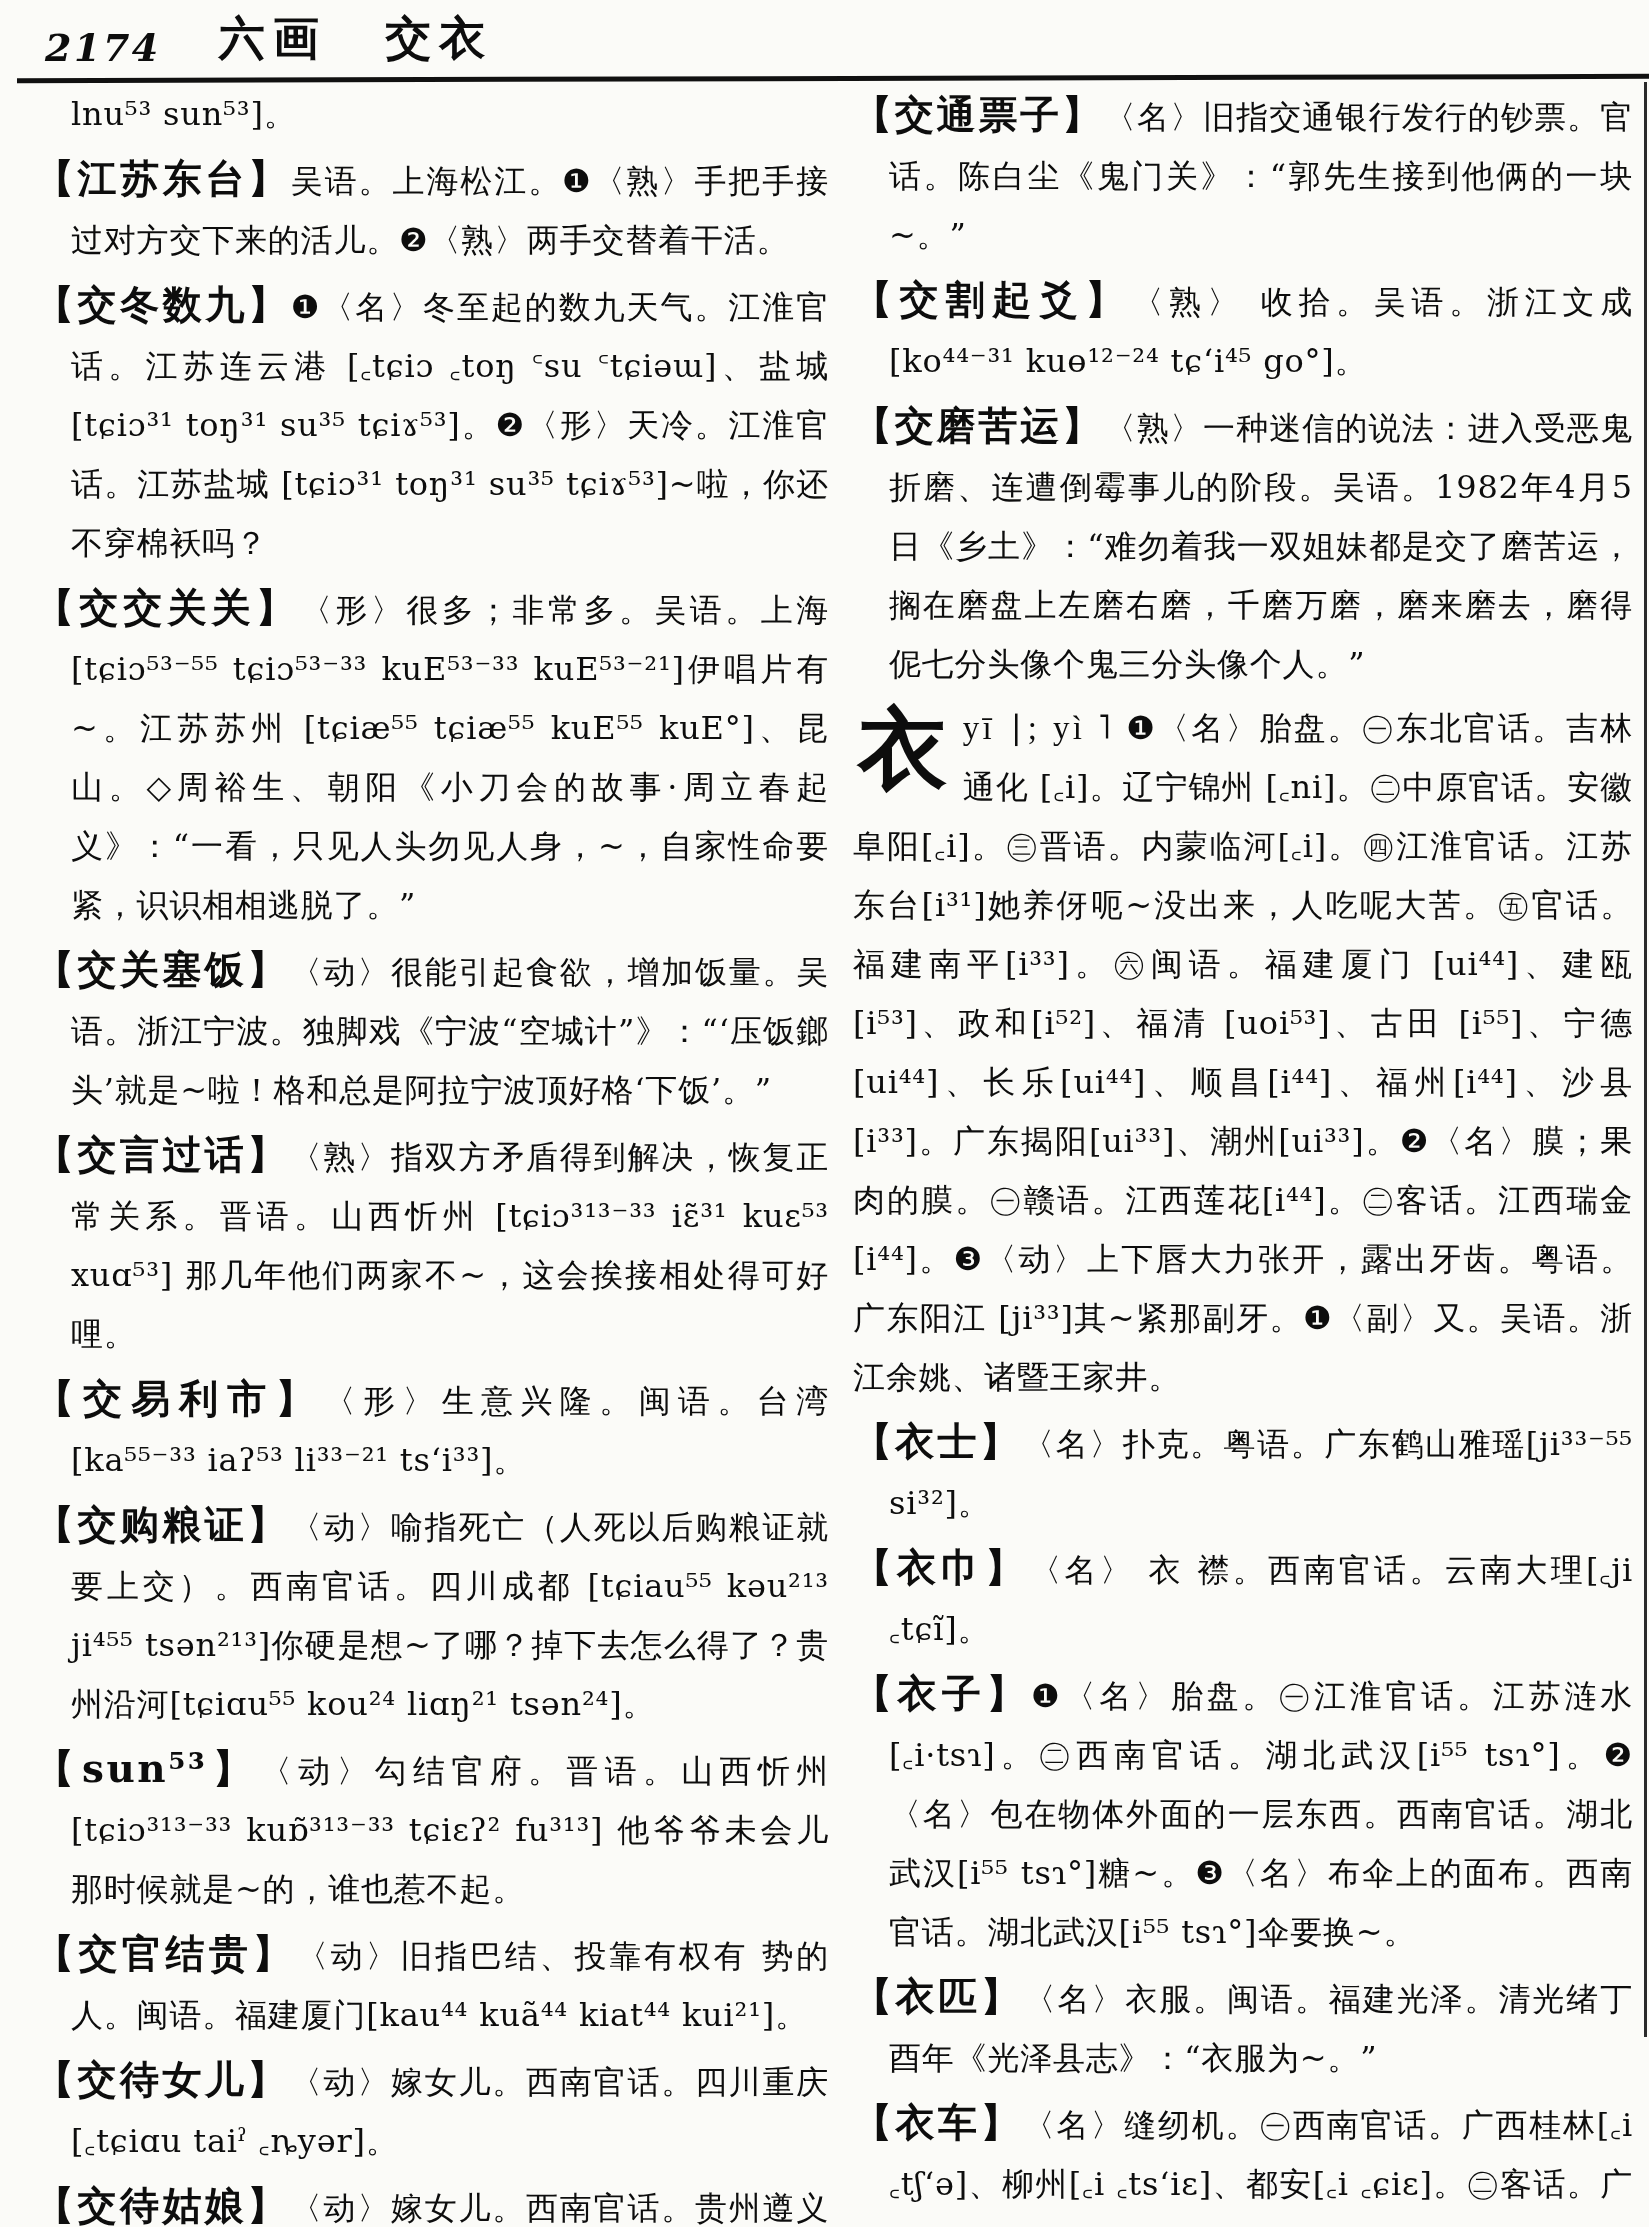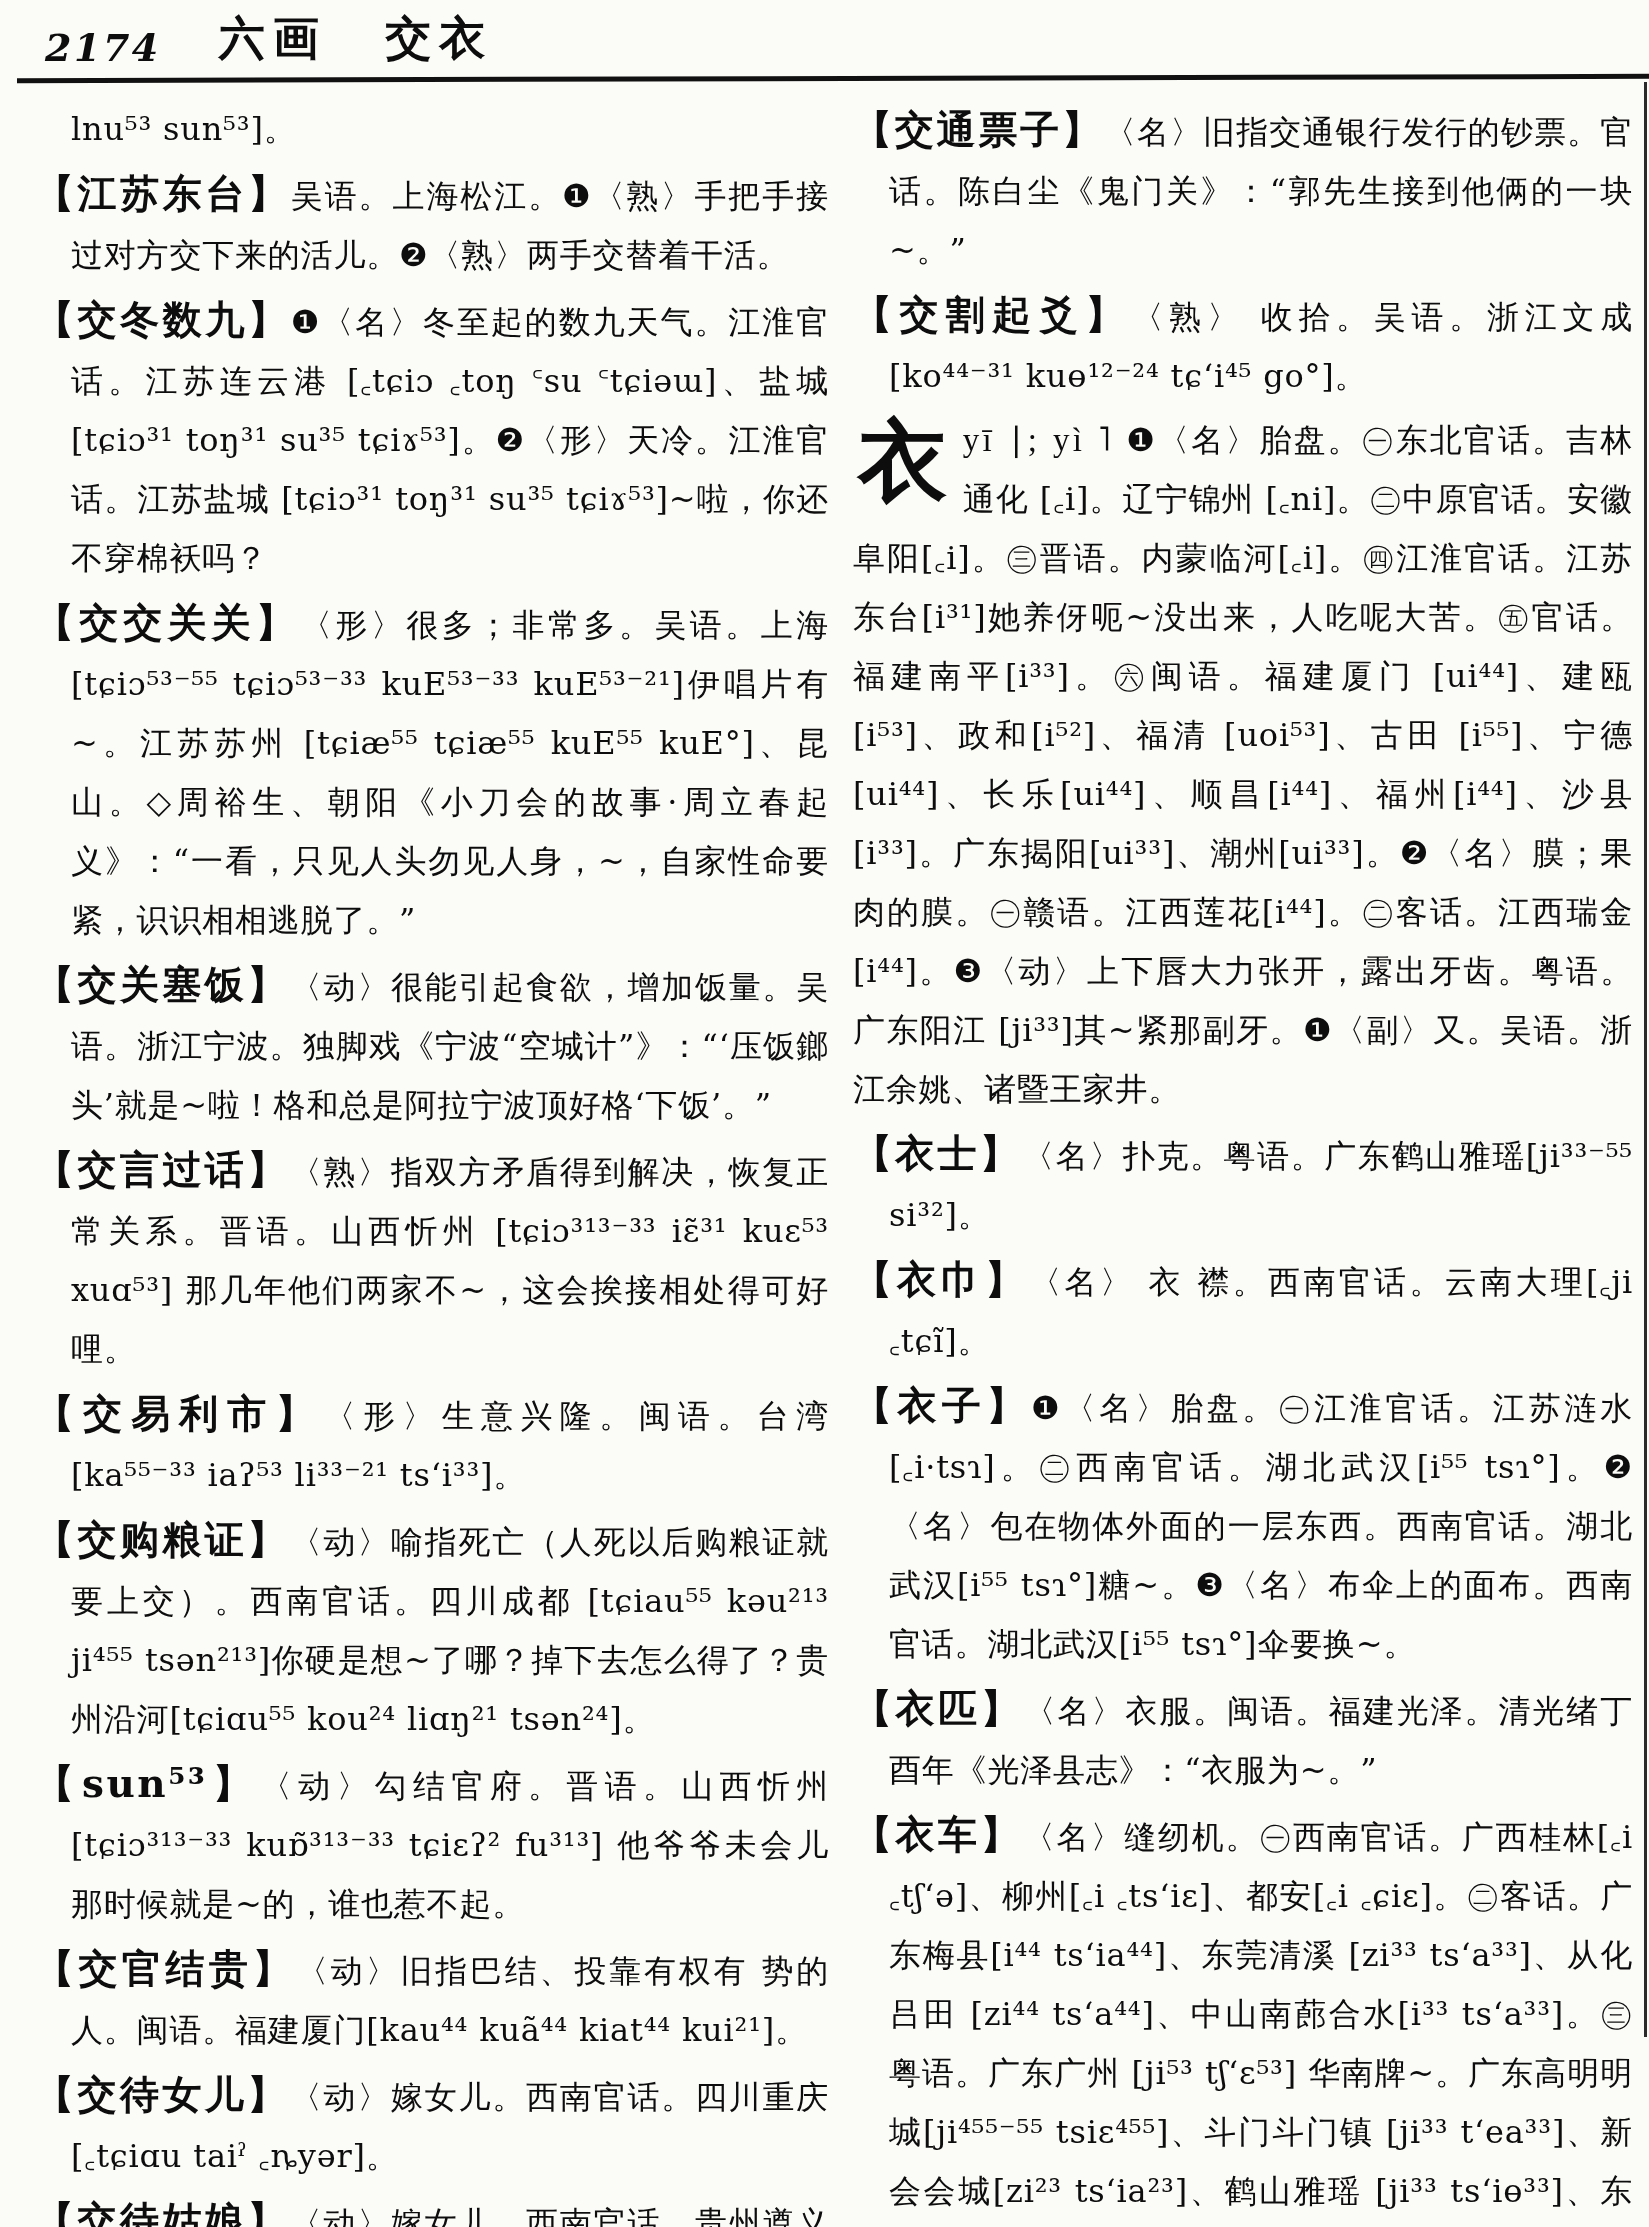--- a/index.html
+++ b/index.html
@@ -18,21 +18,21 @@
   .pageno{font-size:38px;font-weight:bold;font-style:italic;letter-spacing:2.5px;}
   .stroke,.sect{font-size:46px;font-weight:bold;letter-spacing:8.2px;}
   .header-rule{
     position:absolute;top:76px;left:16.5px;right:0;height:5px;background:#111;
     transform:rotate(-0.15deg);
   }
   .edge-rule{
     position:absolute;top:82px;bottom:190px;right:3.3px;width:2.5px;background:#2a2a2a;
   }
   .col{
-    position:absolute;top:100px;bottom:8.2px;
+    position:absolute;top:85px;bottom:8.2px;
     text-align:justify;
   }
   .col-left{left:35px;width:794px;}
   .col-right{left:853px;width:780px;}
   p.entry{
     margin:0 0 5px 0;
     font-size:32px;line-height:59px;
     padding-left:36px;text-indent:-36px;
     clear:both;
     letter-spacing:0.8px;
@@ -77,20 +77,21 @@
       <p class="entry normal"><span class="hw">【交易利市】</span><span class="body">〈形〉生意兴隆。闽语。台湾[ka⁵⁵⁻³³ iaʔ⁵³ li³³⁻²¹ tsʻi³³]。</span></p>
       <p class="entry normal"><span class="hw">【交购粮证】</span><span class="body">〈动〉喻指死亡（人死以后购粮证就要上交）。西南官话。四川成都 [tɕiau⁵⁵ kəu²¹³ ji⁴⁵⁵ tsən²¹³]你硬是想~了哪？掉下去怎么得了？贵州沿河[tɕiɑu⁵⁵ kou²⁴ liɑŋ²¹ tsən²⁴]。</span></p>
       <p class="entry normal"><span class="hw">【sun⁵³】</span><span class="body">〈动〉勾结官府。晋语。山西忻州 [tɕiɔ³¹³⁻³³ kuɒ̃³¹³⁻³³ tɕiɛʔ² fu³¹³] 他爷爷未会儿那时候就是~的，谁也惹不起。</span></p>
       <p class="entry normal"><span class="hw">【交官结贵】</span><span class="body">〈动〉旧指巴结、投靠有权有 势的人。闽语。福建厦门[kau⁴⁴ kuã⁴⁴ kiat⁴⁴ kui²¹]。</span></p>
       <p class="entry normal"><span class="hw">【交待女儿】</span><span class="body">〈动〉嫁女儿。西南官话。四川重庆[꜀tɕiɑu taiˀ ꜀ȵyər]。</span></p>
       <p class="entry normal"><span class="hw">【交待姑娘】</span><span class="body">〈动〉嫁女儿。西南官话。贵州遵义[꜀tɕiau taiˀ ꜀ku ꜀liaŋ]他们~。贵州桐梓。</span></p>
     </div>
   <div class="col col-right" id="col-right">
       <p class="entry normal"><span class="hw">【交通票子】</span><span class="body">〈名〉旧指交通银行发行的钞票。官话。陈白尘《鬼门关》：“郭先生接到他俩的一块~。”</span></p>
       <p class="entry normal"><span class="hw">【交割起爻】</span><span class="body">〈熟〉 收拾。吴语。浙江文成 [ko⁴⁴⁻³¹ kuɵ¹²⁻²⁴ tɕʻi⁴⁵ go°]。</span></p>
+      <p class="entry normal"><span class="hw">【交磨苦运】</span><span class="body">〈熟〉一种迷信的说法：进入受恶鬼折磨、连遭倒霉事儿的阶段。吴语。1982年4月5日《乡土》：“难勿着我一双姐妹都是交了磨苦运，搁在磨盘上左磨右磨，千磨万磨，磨来磨去，磨得伲七分头像个鬼三分头像个人。”</span></p>
       <p class="entry char"><span class="bigchar">衣</span><span class="pron">yī ∣; yì ˥</span><span class="body">❶〈名〉胎盘。㊀东北官话。吉林通化 [꜀i]。辽宁锦州 [꜀ni]。㊁中原官话。安徽阜阳[꜀i]。㊂晋语。内蒙临河[꜀i]。㊃江淮官话。江苏东台[i³¹]她养伢呃~没出来，人吃呢大苦。㊄官话。福建南平[i³³]。㊅闽语。福建厦门 [ui⁴⁴]、建瓯 [i⁵³]、政和[i⁵²]、福清 [uoi⁵³]、古田 [i⁵⁵]、宁德 [ui⁴⁴]、长乐[ui⁴⁴]、顺昌[i⁴⁴]、福州[i⁴⁴]、沙县[i³³]。广东揭阳[ui³³]、潮州[ui³³]。❷〈名〉膜；果肉的膜。㊀赣语。江西莲花[i⁴⁴]。㊁客话。江西瑞金[i⁴⁴]。❸〈动〉上下唇大力张开，露出牙齿。粤语。广东阳江 [ji³³]其~紧那副牙。❶〈副〉又。吴语。浙江余姚、诸暨王家井。</span></p>
       <p class="entry normal"><span class="hw">【衣士】</span><span class="body">〈名〉扑克。粤语。广东鹤山雅瑶[ji³³⁻⁵⁵ si³²]。</span></p>
       <p class="entry normal"><span class="hw">【衣巾】</span><span class="body">〈名〉 衣 襟。西南官话。云南大理[꜀ji ꜀tɕĩ]。</span></p>
       <p class="entry normal"><span class="hw">【衣子】</span><span class="body">❶〈名〉胎盘。㊀江淮官话。江苏涟水[꜀i·tsɿ]。㊁西南官话。湖北武汉[i⁵⁵ tsɿ°]。❷〈名〉包在物体外面的一层东西。西南官话。湖北武汉[i⁵⁵ tsɿ°]糖~。❸〈名〉布伞上的面布。西南官话。湖北武汉[i⁵⁵ tsɿ°]伞要换~。</span></p>
       <p class="entry normal"><span class="hw">【衣匹】</span><span class="body">〈名〉衣服。闽语。福建光泽。清光绪丁酉年《光泽县志》：“衣服为~。”</span></p>
       <p class="entry normal"><span class="hw">【衣车】</span><span class="body">〈名〉缝纫机。㊀西南官话。广西桂林[꜀i ꜀tʃʻə]、柳州[꜀i ꜀tsʻiɛ]、都安[꜀i ꜀ɕiɛ]。㊁客话。广东梅县[i⁴⁴ tsʻia⁴⁴]、东莞清溪 [zi³³ tsʻa³³]、从化吕田 [zi⁴⁴ tsʻa⁴⁴]、中山南蓢合水[i³³ tsʻa³³]。㊂粤语。广东广州 [ji⁵³ tʃʻɛ⁵³] 华南牌~。广东高明明城[ji⁴⁵⁵⁻⁵⁵ tsiɛ⁴⁵⁵]、斗门斗门镇 [ji³³ tʻea³³]、新会会城[zi²³ tsʻia²³]、鹤山雅瑶 [ji³³ tsʻiɵ³³]、东莞莞城 [zi²¹³ tsʻø²¹³⁻⁵⁵]、宝安沙井[ji⁵⁵ tsʻia⁵⁵]。澳门[ji⁵⁵ tsʻɛ⁵⁵]。香港新界锦田 [ji²³ tsʻɛ⁵⁵]。㊃闽语。广东海康[i²² tsʻia²¹³]、潮州 [i³³⁻²³ tsʻia³³]、中山隆都 [i⁵⁵⁻³³ tsʻɛ⁵⁵]。◇1981年第9期《文汇月刊》：“家那么雅致，还有收录音机、~和电风扇。”</span></p>
     </div>
 
 </div>
 

